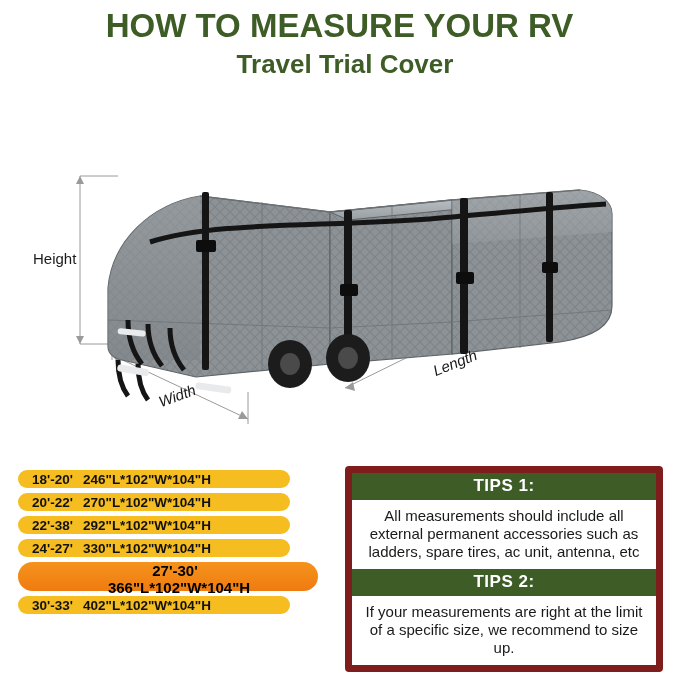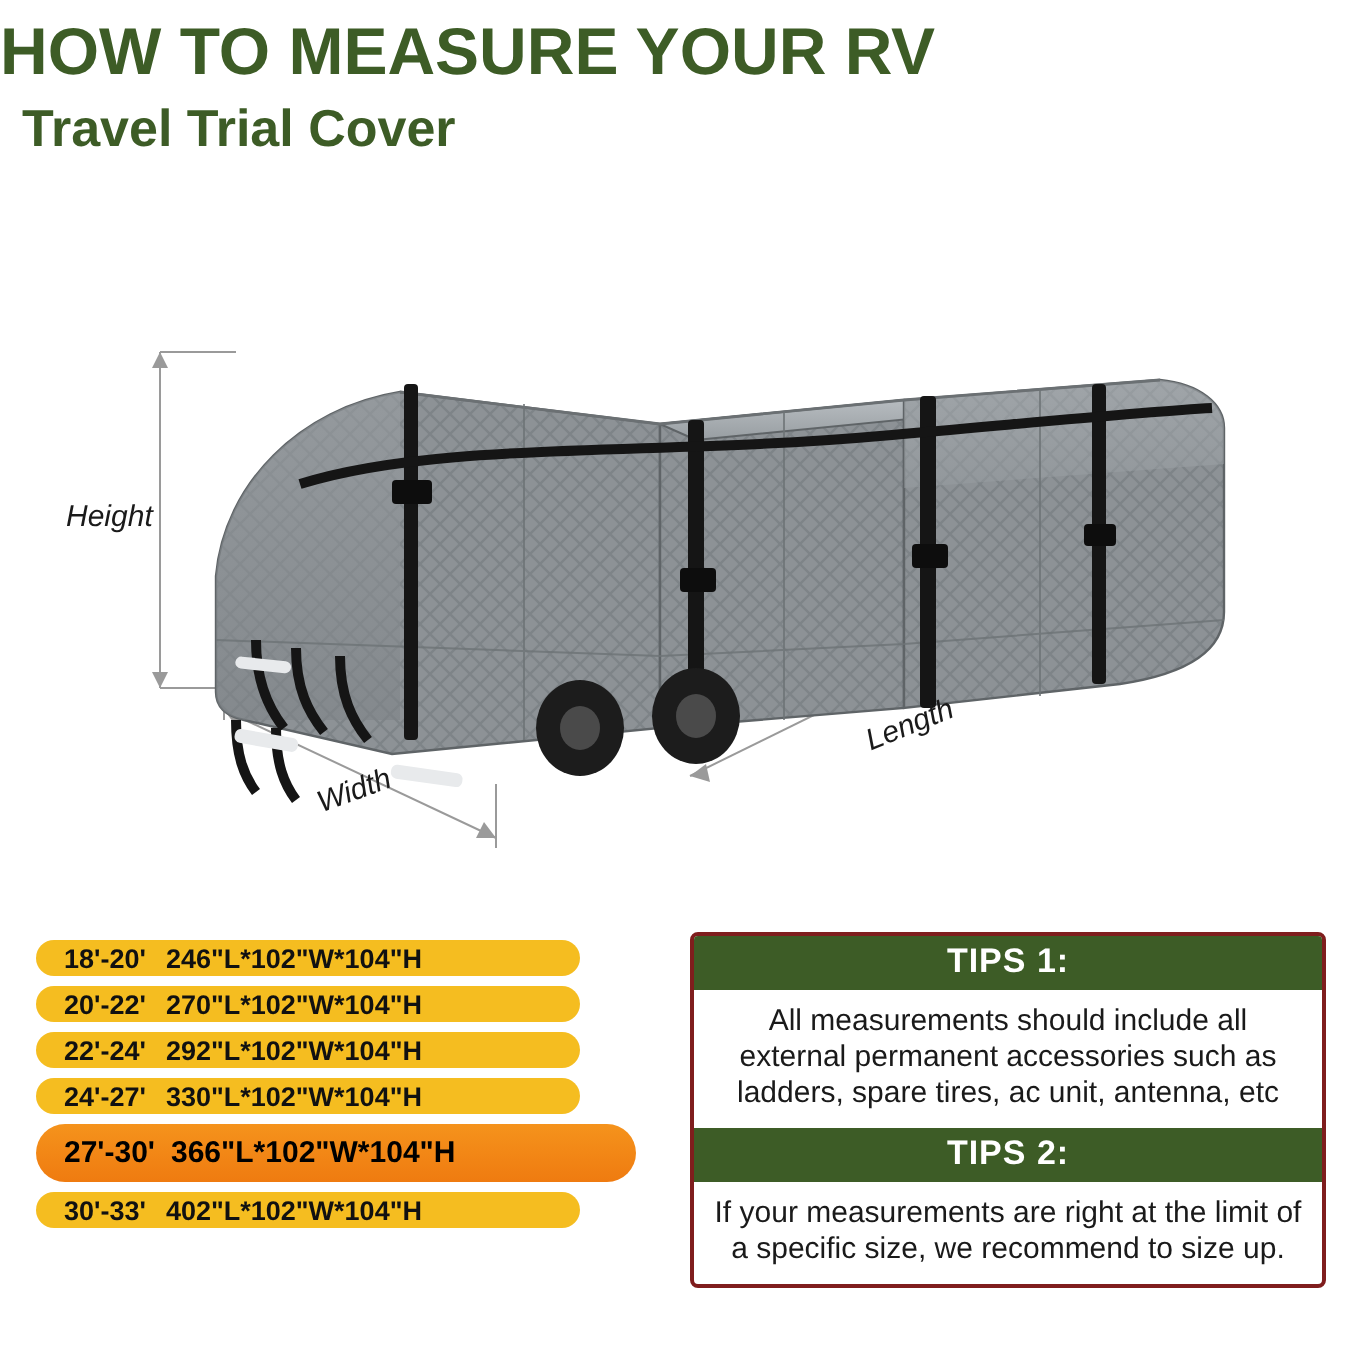--- a/index.html
+++ b/index.html
@@ -15,21 +15,21 @@
     position: relative;
   }
   .page {
     position: relative;
     width: 679px;
     height: 677px;
   }
 
   
   .title-block {
-    text-align: left;
+    text-align: center;
     padding-top: 6px;
   }
   .title-main {
     font-size: 33px;
     font-weight: bold;
     color: #3d5c26;
     letter-spacing: 0px;
     line-height: 40px;
     font-family: "Liberation Sans", sans-serif;
   }
@@ -50,21 +50,20 @@
     top: 92px;
     width: 679px;
     height: 350px;
   }
 
   .dim-label {
     position: absolute;
     font-size: 15px;
     color: #1a1a1a;
     font-family: "Liberation Sans", sans-serif;
-    font-style: italic;
   }
   .label-height {
     left: 33px;
     top: 158px;
   }
   .label-width {
     left: 158px;
     top: 295px;
     transform: rotate(-20deg);
     font-style: italic;
@@ -101,39 +100,40 @@
   }
   .size-row.highlight {
     width: 300px;
     height: 29px;
     border-radius: 15px;
     background: linear-gradient(180deg, #f5931c 0%, #ef7b10 100%);
     font-size: 15px;
     font-weight: bold;
     color: #000000;
     margin-left: 0;
+    flex-direction: column;
   }
   .size-range {
     font-weight: bold;
     white-space: nowrap;
   }
   .size-spec {
     margin-left: 10px;
     font-weight: bold;
     white-space: nowrap;
   }
   .size-row.highlight .size-spec { margin-left: 8px; }
 
   
   .tips-panel {
     position: absolute;
     left: 345px;
     top: 466px;
     width: 318px;
-    border: 2px solid #7f1d1d;
+    border: 7px solid #7f1d1d;
     border-radius: 4px;
     box-sizing: border-box;
     overflow: hidden;
     background: #ffffff;
   }
   .tips-head {
     background: #3d5c26;
     color: #ffffff;
     font-size: 17px;
     font-weight: bold;
@@ -270,21 +270,21 @@
   <div class="size-table">
     <div class="size-row wide">
       <span class="size-range">18'-20'</span>
       <span class="size-spec">246"L*102"W*104"H</span>
     </div>
     <div class="size-row wide">
       <span class="size-range">20'-22'</span>
       <span class="size-spec">270"L*102"W*104"H</span>
     </div>
     <div class="size-row wide">
-      <span class="size-range">22'-24'</span>
+      <span class="size-range">22'-38'</span>
       <span class="size-spec">292"L*102"W*104"H</span>
     </div>
     <div class="size-row wide">
       <span class="size-range">24'-27'</span>
       <span class="size-spec">330"L*102"W*104"H</span>
     </div>
     <div class="size-row highlight">
       <span class="size-range">27'-30'</span>
       <span class="size-spec">366"L*102"W*104"H</span>
     </div>

